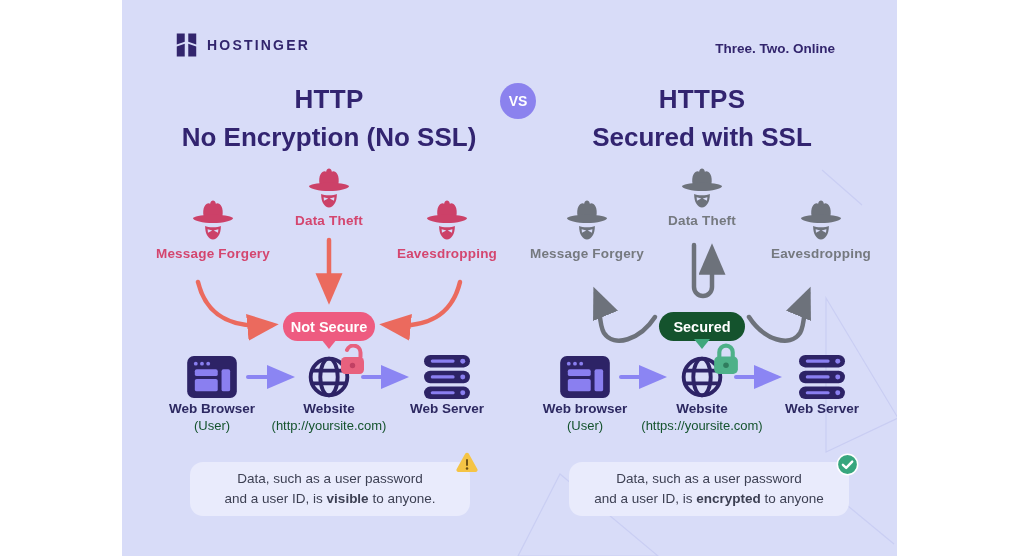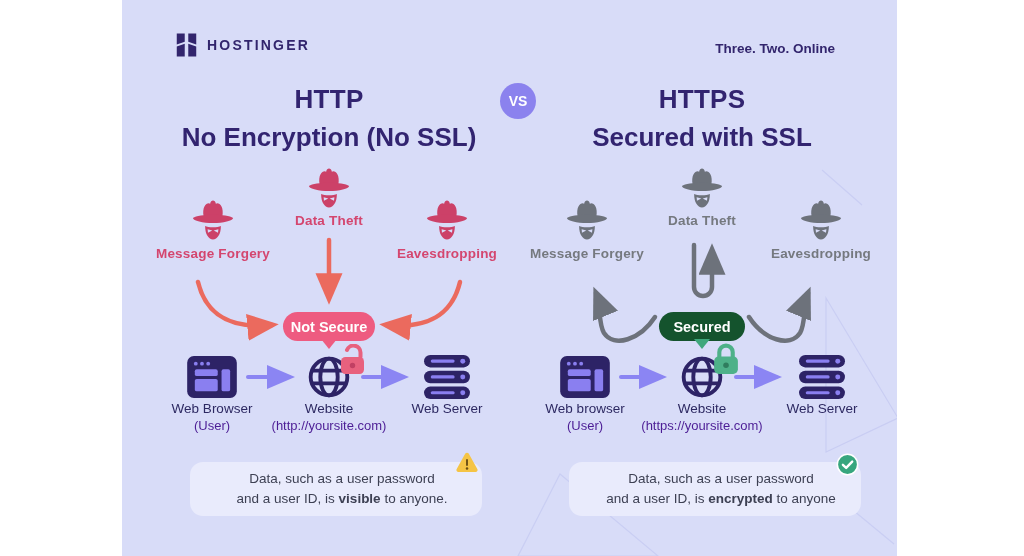--- a/index.html
+++ b/index.html
@@ -26,27 +26,27 @@
   .threat-label{width:170px;text-align:center;font-size:13.5px;font-weight:bold;letter-spacing:.2px;z-index:2;}
   .pink{color:#d4466f;} .gray{color:#75797f;}
   .hacker{z-index:2;}
 
   
   .badge{height:29px;border-radius:15px;color:#fff;font-size:14.5px;font-weight:600;
          display:flex;align-items:center;justify-content:center;z-index:3;}
   .badge-tail{width:0;height:0;border-left:8px solid transparent;border-right:8px solid transparent;z-index:3;}
 
   
-  .node-label{width:170px;text-align:center;font-size:13.5px;font-weight:normal;color:#2d2962;z-index:2;}
-  .node-sub{width:190px;text-align:center;font-size:13px;font-weight:500;color:#4c1d95;z-index:2;}
+  .node-label{width:170px;text-align:center;font-size:13.5px;font-weight:bold;color:#2d2962;z-index:2;}
+  .node-sub{width:190px;text-align:center;font-size:13px;font-weight:500;color:#14532d;z-index:2;}
 
   
   .note{width:280px;height:54px;background:#e9ebfc;border-radius:13px;z-index:2;
         display:flex;flex-direction:column;align-items:center;justify-content:center;
-        font-size:13.5px;color:#3d4053;line-height:20px;text-align:center;padding-left:12px;}
+        font-size:13.5px;color:#3d4053;line-height:20px;text-align:center;}
   .note b{font-weight:bold;color:#3d4053;}
 </style>
 </head>
 <body>
 
 <div id="stage">
   <div id="panel">
 
     <svg width="0" height="0" style="position:absolute" aria-hidden="true">
       <defs>

